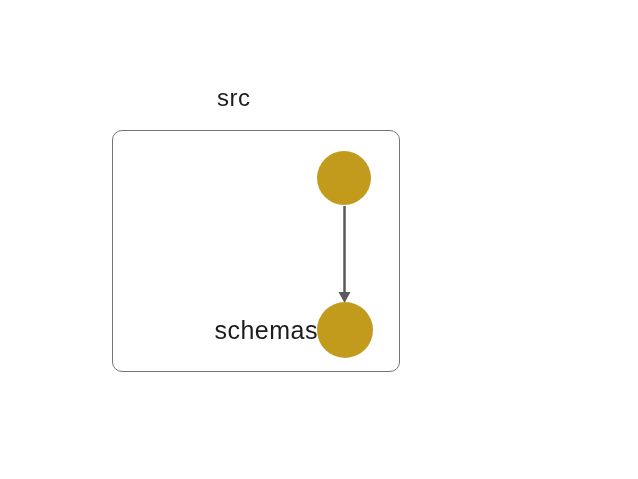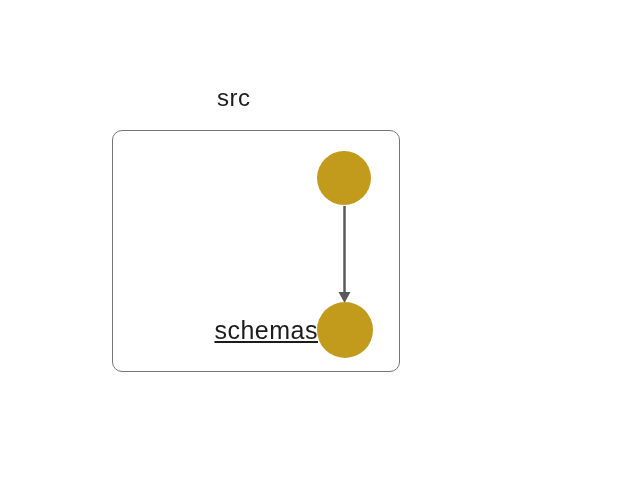--- a/index.html
+++ b/index.html
@@ -76,21 +76,20 @@
     text-align: right;
     white-space: nowrap;
   }
   .label-implementation {
     right: 343px;
     top: 163px;
   }
   .label-schemas {
     right: 340px;
     top: 316px;
-    text-decoration: underline;
   }
 </style>
 </head>
 <body>
 
 <div class="canvas">
 
   <div class="cluster-label">src</div>
 
   <div class="cluster-box"></div>

